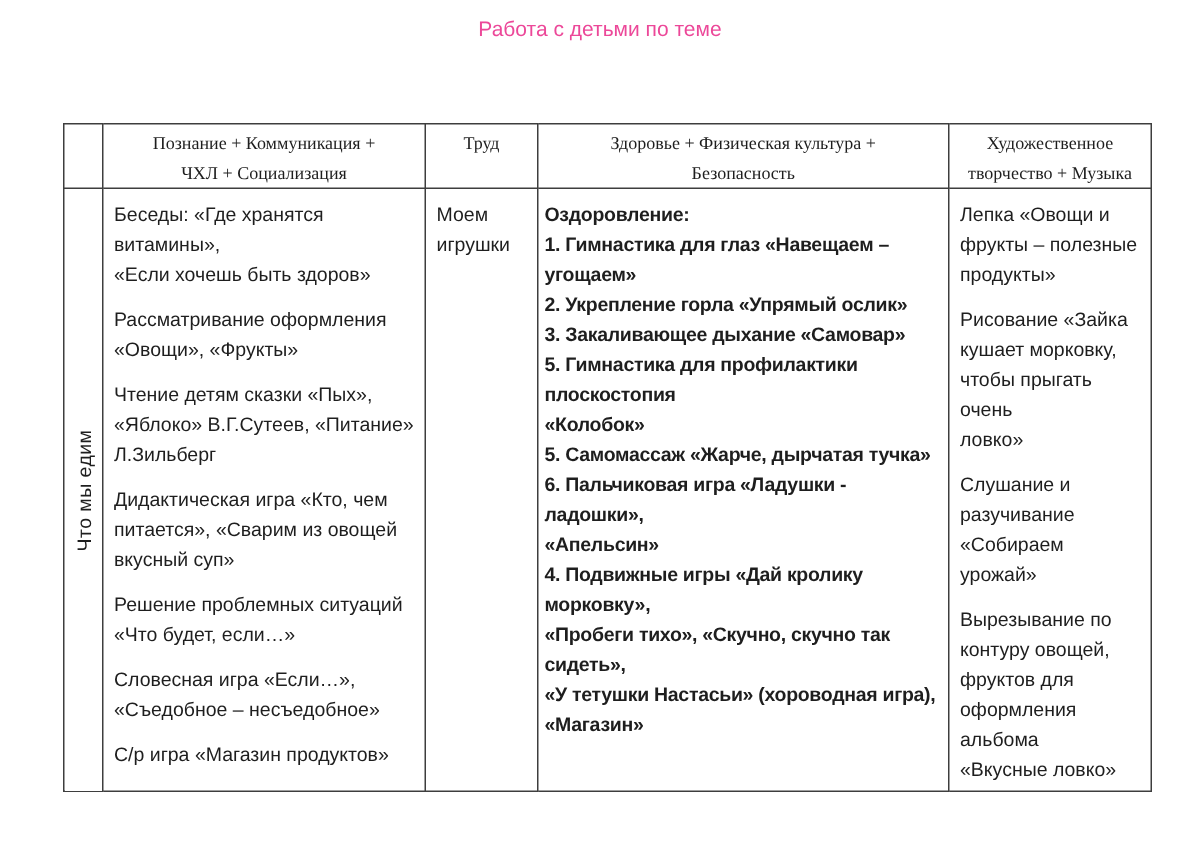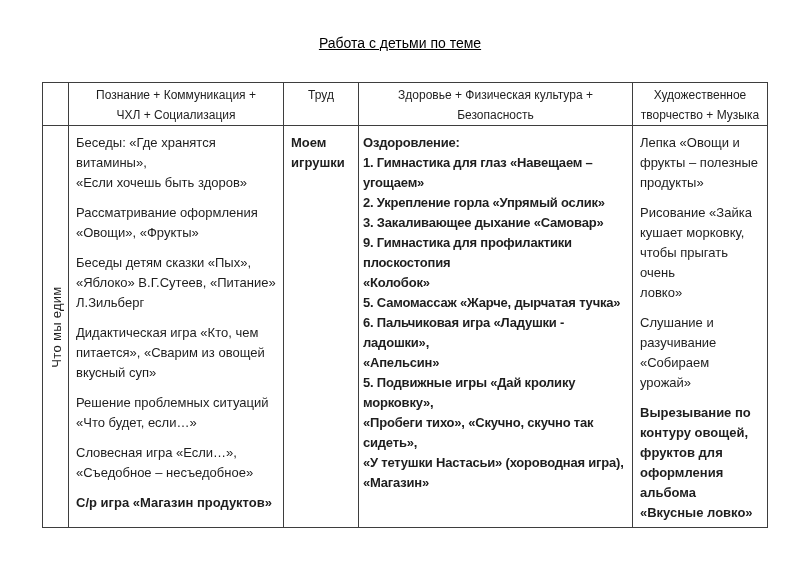--- a/index.html
+++ b/index.html
@@ -8,28 +8,27 @@
     position: relative;
     width: 800px;
     height: 566px;
     background: #ffffff;
     font-family: "Liberation Sans", "DejaVu Sans", sans-serif;
     color: #1e1e1e;
     overflow: hidden;
   }
   .doc-title {
     position: absolute;
-    top: 33px;
+    top: 9px;
     left: 0;
     width: 100%;
     text-align: center;
     font-size: 14px;
     line-height: 20px;
-    color: #000000;
-    text-decoration: underline;
+    color: #ec4899;
   }
   table.schedule {
     position: absolute;
     left: 42px;
     top: 82px;
     width: 725px;
     border-collapse: collapse;
     table-layout: fixed;
   }
   .schedule th, .schedule td {
@@ -39,33 +38,34 @@
   .schedule thead tr { height: 42px; }
   .schedule tbody tr { height: 362px; }
   .schedule th {
     font-weight: 400;
     vertical-align: top;
     text-align: center;
     padding: 2px 1px 0 1px;
     font-size: 12px;
     line-height: 20px;
     white-space: pre-line;
+    font-family: Liberation Serif, serif;
   }
   td.body-cell {
     vertical-align: top;
     padding: 7px 4px 4px 7px;
     font-size: 13px;
     line-height: 20px;
   }
   td.tight {
     padding: 7px 2px 4px 4px;
     letter-spacing: -0.2px;
   }
   .para { margin: 0 0 10px 0; white-space: pre-line; }
-  .para:last-child { margin-bottom: 0; font-weight: bold; }
+  .para:last-child { margin-bottom: 0; }
   .hline { margin: 0; white-space: pre-line; font-weight: bold; }
   td.label-cell { position: relative; padding: 0; }
   .vlabel {
     position: absolute;
     left: 50%;
     top: 50%;
     transform: translate(-50%, -50%) rotate(-90deg);
     white-space: nowrap;
     font-size: 13px;
     letter-spacing: 0.3px;
@@ -103,47 +103,47 @@
     <tbody>
       <tr>
         <td class="label-cell">
           <span class="vlabel">Что мы едим</span>
         </td>
         <td class="body-cell">
           <p class="para">Беседы: «Где хранятся витамины»,
 «Если хочешь быть здоров»</p>
           <p class="para">Рассматривание оформления
 «Овощи», «Фрукты»</p>
-          <p class="para">Беседы детям сказки «Пых»,
+          <p class="para">Чтение детям сказки «Пых»,
 «Яблоко» В.Г.Сутеев,  «Питание»
 Л.Зильберг</p>
           <p class="para">Дидактическая игра «Кто, чем
 питается», «Сварим из овощей
 вкусный суп»</p>
           <p class="para">Решение проблемных ситуаций
 «Что будет, если…»</p>
           <p class="para">Словесная игра «Если…»,
 «Съедобное – несъедобное»</p>
           <p class="para">С/р игра «Магазин продуктов»</p>
         </td>
         <td class="body-cell">
           <p class="para">Моем
 игрушки</p>
         </td>
         <td class="body-cell tight">
           <p class="hline">Оздоровление:</p>
           <p class="hline">1. Гимнастика для глаз «Навещаем – угощаем»</p>
           <p class="hline">2. Укрепление горла «Упрямый ослик»</p>
           <p class="hline">3. Закаливающее дыхание «Самовар»</p>
-          <p class="hline">9. Гимнастика для профилактики плоскостопия
+          <p class="hline">5. Гимнастика для профилактики плоскостопия
 «Колобок»</p>
           <p class="hline">5. Самомассаж «Жарче, дырчатая тучка»</p>
           <p class="hline">6. Пальчиковая игра «Ладушки - ладошки»,
 «Апельсин»</p>
-          <p class="hline">5. Подвижные игры «Дай кролику морковку»,
+          <p class="hline">4. Подвижные игры «Дай кролику морковку»,
 «Пробеги тихо», «Скучно, скучно так сидеть»,
 «У тетушки Настасьи» (хороводная игра),
 «Магазин»</p>
         </td>
         <td class="body-cell">
           <p class="para">Лепка «Овощи и
 фрукты – полезные
 продукты»</p>
           <p class="para">Рисование «Зайка
 кушает морковку,

